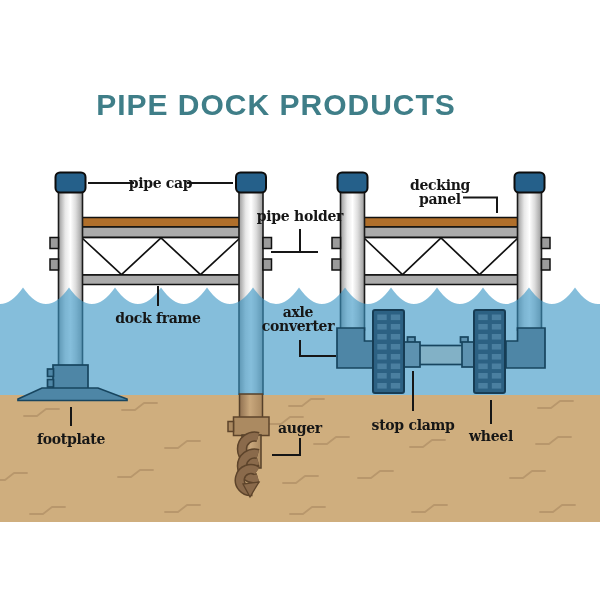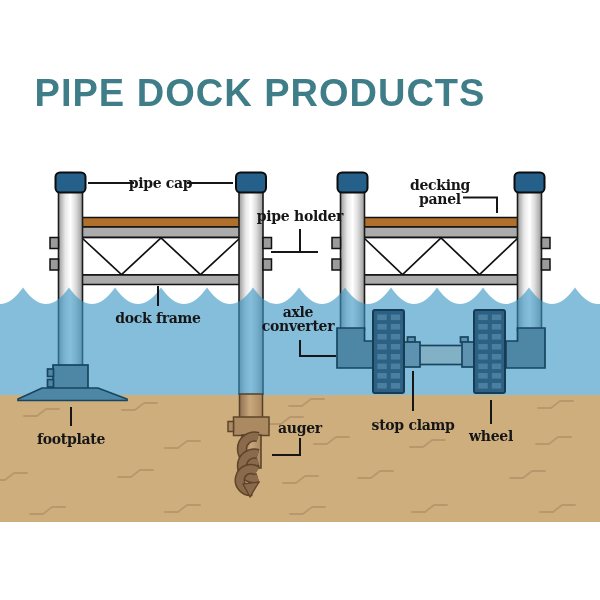--- a/index.html
+++ b/index.html
@@ -1,19 +1,19 @@
 <!DOCTYPE html>
 <html style="--title: #3f7e88; --ink: #161616; --water: #3a96c5; --sand: #cfae7e; --sandmark: #b8976c; --cap: #25608a; --deck: #b06f2b; --bar: #ababab; --tab: #9b9b9b; --steel: #4e86a6; --steeldark: #17455f; --axleshaft: #82b1c6; --axlecollar: #5d92b0; --wheel: #2c6183; --wheeldark: #163c54; --tread: #4a7fa0; --augerdark: #8a6a4b;"><head>
 <meta charset="utf-8">
 <style>
   html,body{margin:0;padding:0;background:#ffffff;}
   #stage{position:relative;width:600px;height:600px;background:#fff;overflow:hidden;
          font-family:"Liberation Sans",sans-serif;}
-  #title{position:absolute;top:72px;left:0;width:520px;text-align:center;margin:0;
-         font-family:"Liberation Sans",sans-serif;font-weight:bold;font-size:38px;
+  #title{position:absolute;top:72px;left:0;width:520px;text-align:center;margin:16px;
+         font-family:"Liberation Sans",sans-serif;font-weight:bold;font-size:30px;
          letter-spacing:1px;color:var(--title,#3f7e88);}
   svg{position:absolute;top:0;left:0;}
   .pipe{fill:url(#pipeGrad);stroke:#1b1b1b;stroke-width:1.6;}
   .cap{fill:var(--cap,#25608a);stroke:#0d0d0d;stroke-width:2;}
   .deck{fill:var(--deck,#b06f2b);stroke:#111;stroke-width:1.5;}
   .bar{fill:var(--bar,#ababab);stroke:#111;stroke-width:1.5;}
   .trussbox{fill:#ffffff;stroke:#111;stroke-width:1.7;}
   .trussline{fill:none;stroke:#111;stroke-width:1.7;}
   .tab{fill:var(--tab,#9b9b9b);stroke:#111;stroke-width:1.5;}
   .water{fill:var(--water,#3a96c5);fill-opacity:0.62;}

